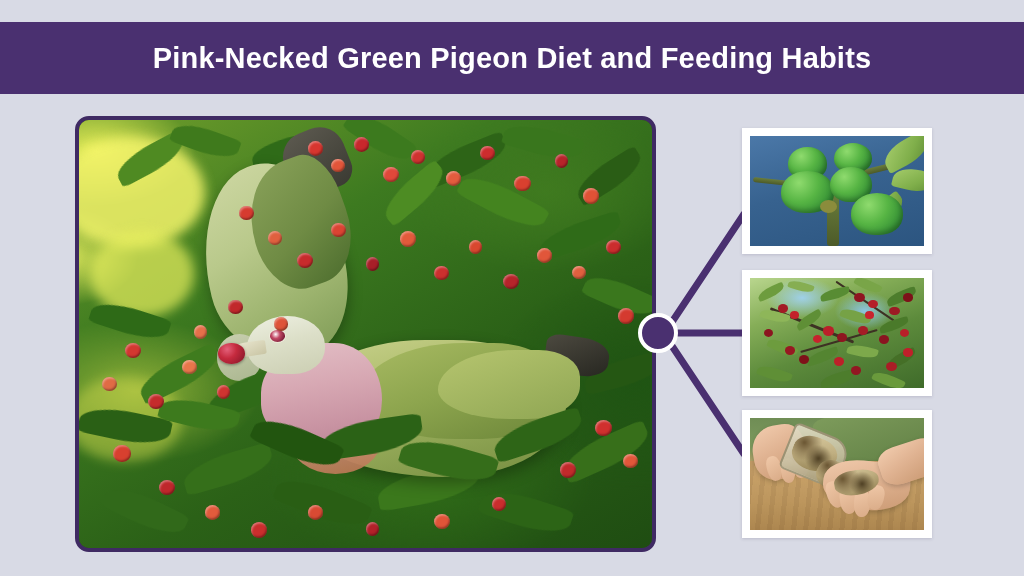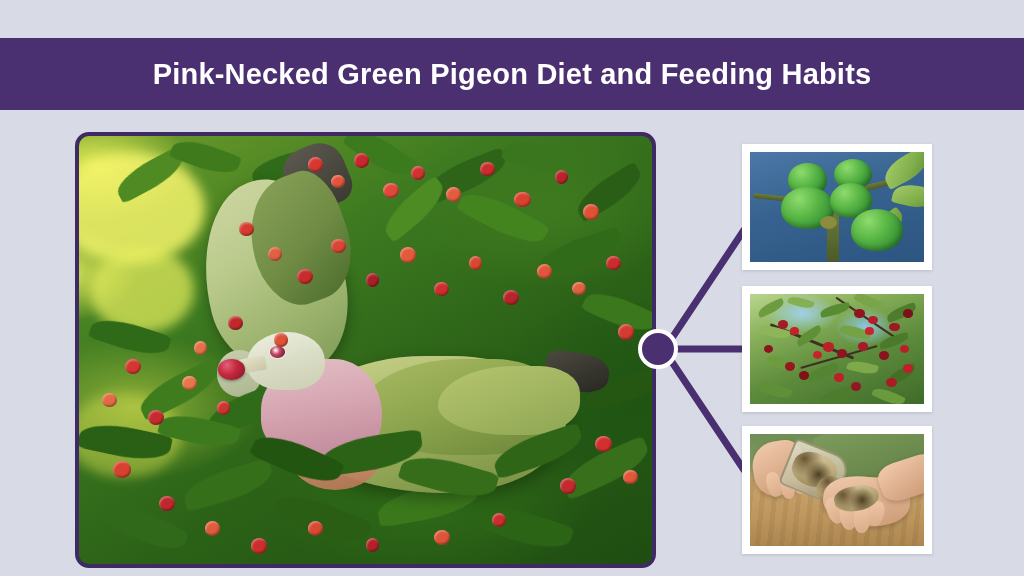--- a/index.html
+++ b/index.html
@@ -4,21 +4,21 @@
 <title>Pink-Necked Green Pigeon Diet and Feeding Habits</title>
 <style>
   html,body{margin:0;padding:0;}
   body{
     width:1024px;height:576px;
     background:#d8dae5;
     font-family:"Liberation Sans", sans-serif;
     overflow:hidden;
     position:relative;
   }
-  #slide{position:absolute;inset:0;margin-top:16px;}
+  #slide{position:absolute;inset:0;}
 
   
   .title-band{
     position:absolute;left:0;top:22px;width:1024px;height:72px;
     background:#4a3070;
     display:flex;align-items:center;justify-content:center;
   }
   .title-text{
     color:#ffffff;
     font-size:29px;

